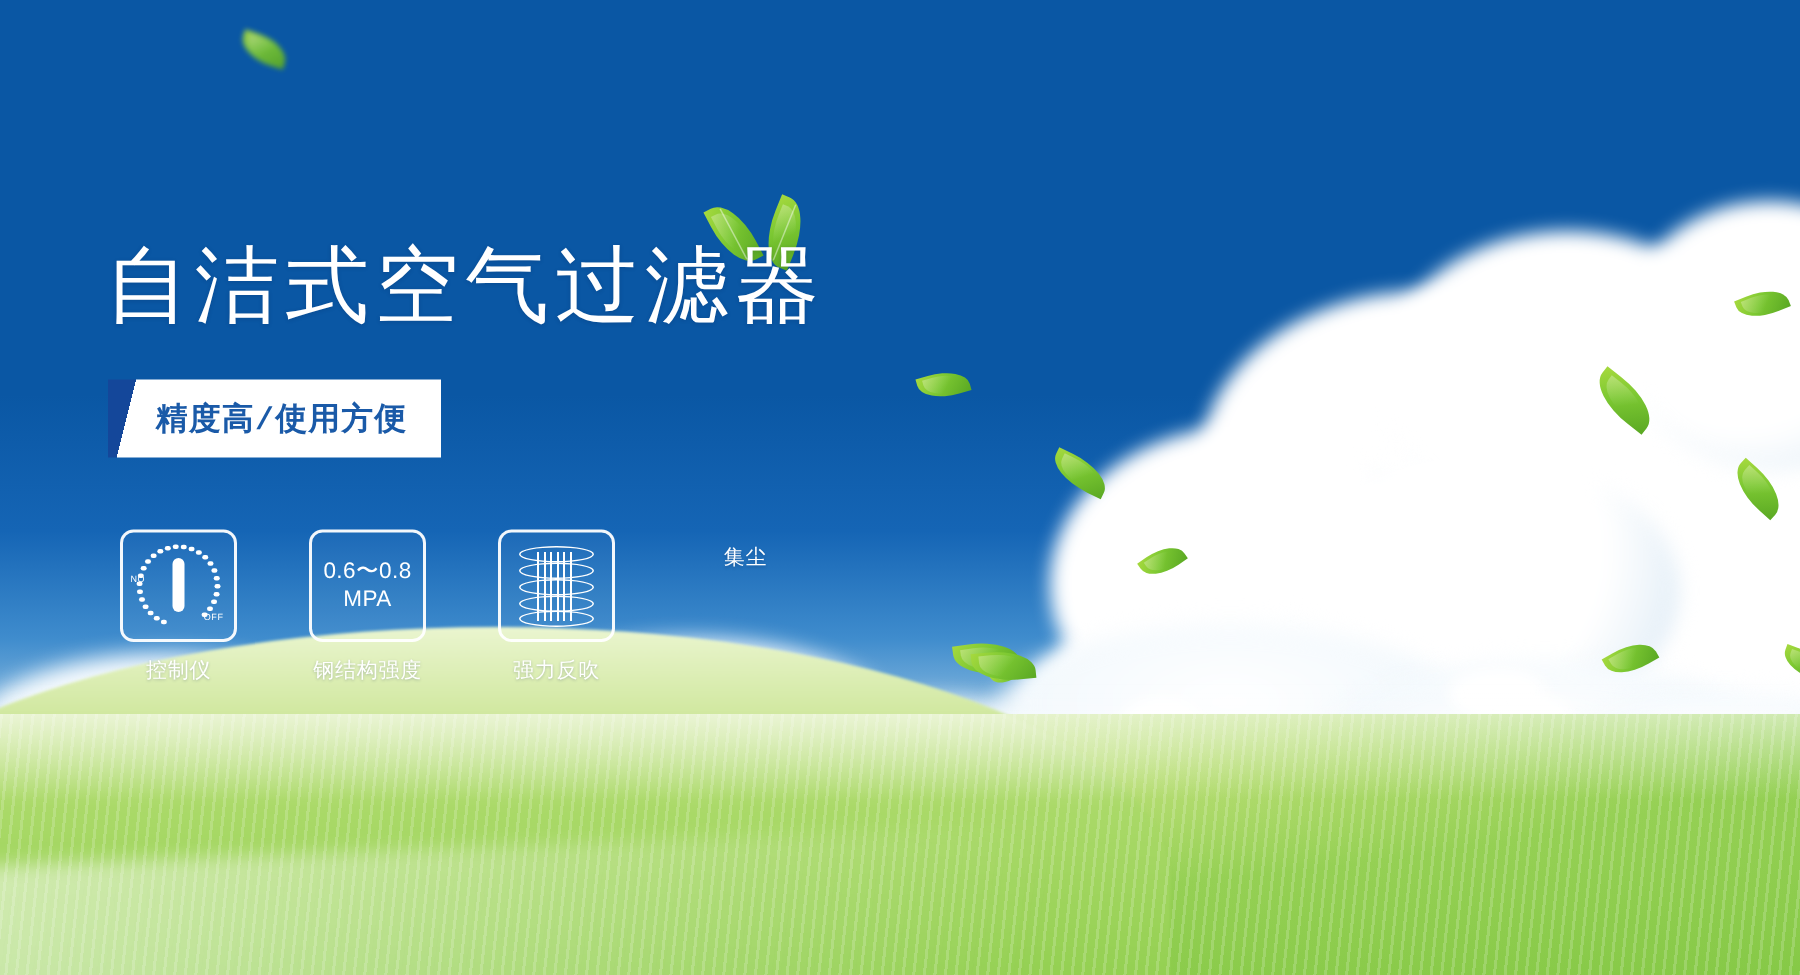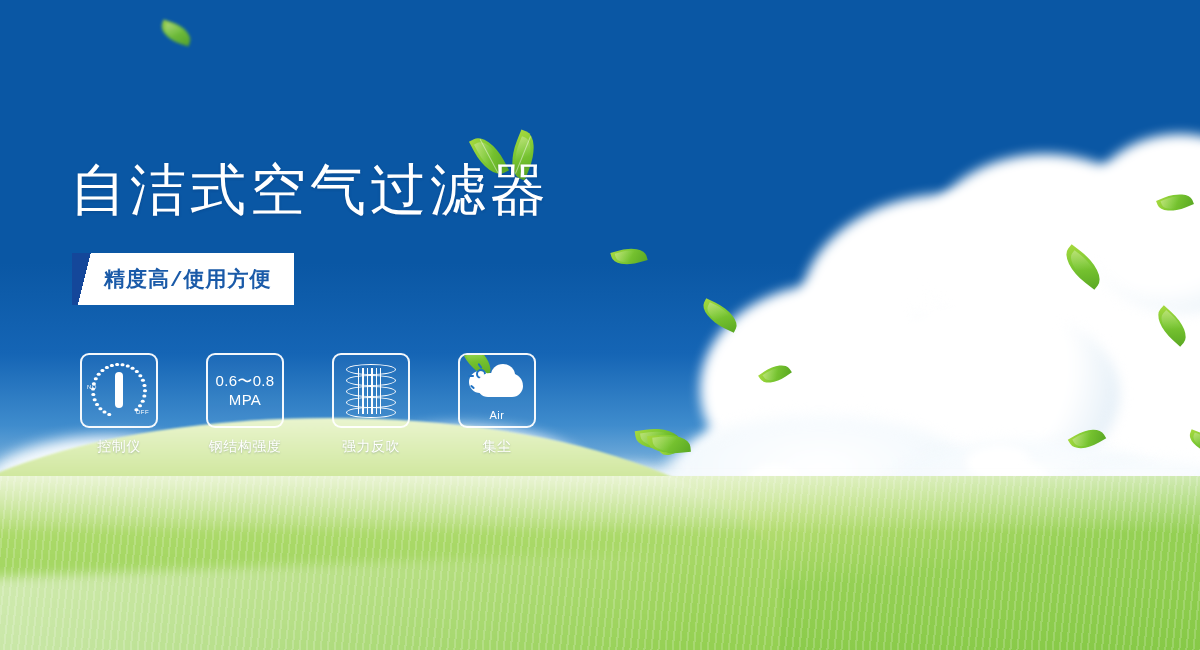--- a/index.html
+++ b/index.html
@@ -370,35 +370,20 @@
           <div class="ring" style="top:24px"></div>
           <div class="ring" style="top:35px"></div>
           <div class="ring" style="top:45px"></div>
         </div>
       </div>
       <div class="caption">强力反吹</div>
     </div>
 
 
     <div class="feat">
-      <div class="box">
-        <div class="leaf feat-leaf" style="left:-4px; top:-6px; width:40px; height:19px; transform:rotate(38deg);">
-            <div class="blade"></div>
-          </div>
-        <div class="cloudicon">
-          <div class="c-sun"></div>
-          <div class="c-cut"></div>
-          <div class="c-top"></div>
-          <div class="c-main"></div>
-          <div class="c-ray" style="left:12px; top:2px; width:2px; height:6px; transform:rotate(-35deg);"></div>
-          <div class="c-ray" style="left:1px; top:14px; width:6px; height:2px;"></div>
-          <div class="c-ray" style="left:3px; top:25px; width:5px; height:2px; transform:rotate(40deg);"></div>
-        </div>
-        <div class="airtxt">Air</div>
-      </div>
       <div class="caption">集尘</div>
     </div>
 
   </div>
 
   <div class="leaf" style="left:648px; top:418px; width:42px; height:20px; transform:rotate(-6deg);">
       <div class="blade"></div>
     </div>
 
 </div>

